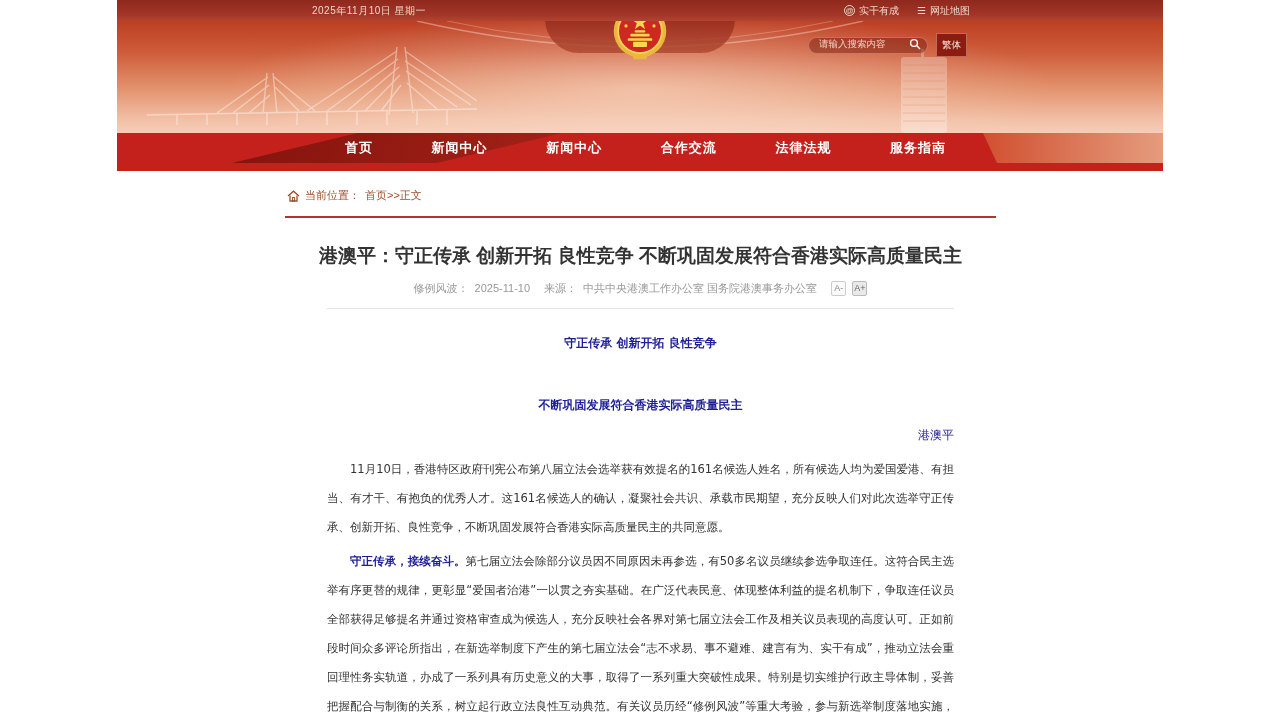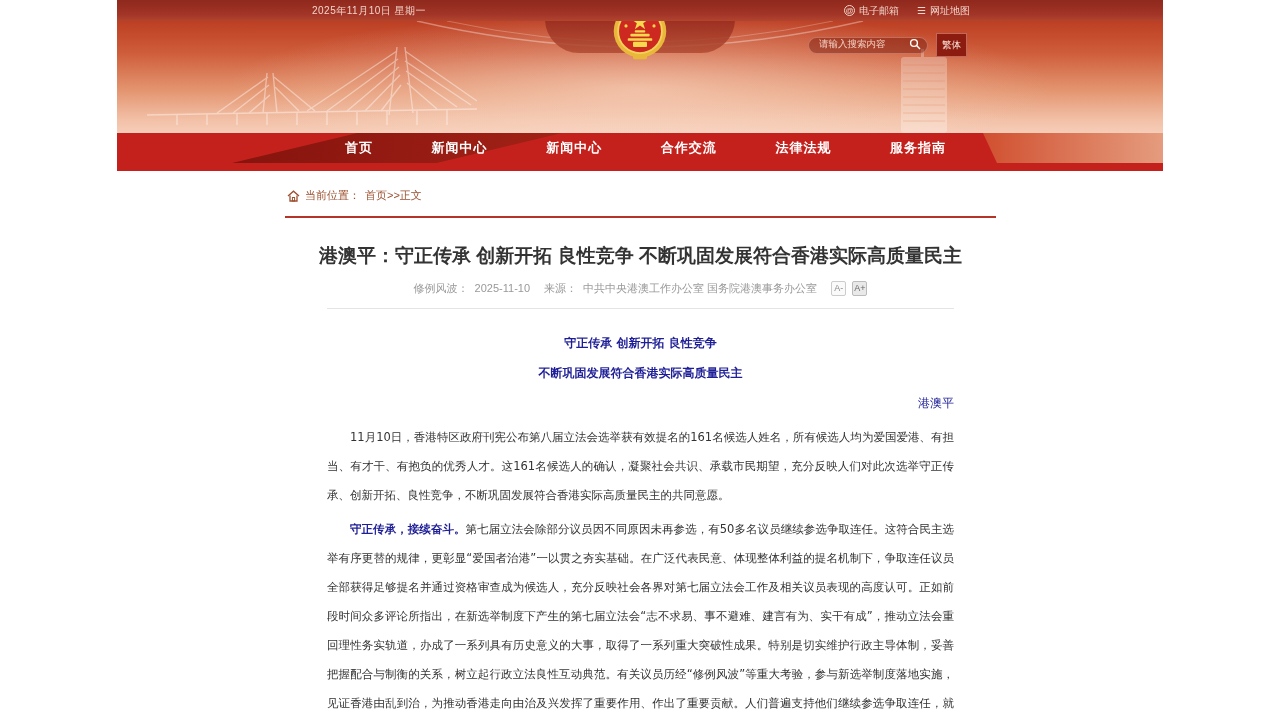--- a/index.html
+++ b/index.html
@@ -121,38 +121,38 @@
     font-size:9px; text-align:center; border-radius:2px; cursor:pointer; padding:0 1px;
   }
   .font-btn.plus { background:#e9e9e9; border-color:#bbb; color:#666; }
   .meta-hr { margin:12px auto 0; width:627px; height:1px; background:#e4e4e4; }
 
   .article-body {
     width:627px; margin:0 auto; font-size:11.5px; color:#333;
     line-height:29px; text-align:justify;
     font-family:"DejaVu Sans","Liberation Sans",sans-serif;
   }
-  .sub-head { margin-top:0; text-align:center; font-weight:bold; color:#1e1e96; font-size:12px; line-height:30px; }
+  .sub-head { margin-top:32px; text-align:center; font-weight:bold; color:#1e1e96; font-size:12px; line-height:30px; }
   .sub-head.first { margin-top:19px; }
   .byline { text-align:right; color:#1e1e96; font-size:12px; line-height:30px; }
   .body-para { text-indent:2em; margin-top:5px; }
   .para-lead { font-weight:bold; color:#1e1e96; }
 </style>
 </head>
 <body>
 
 <div class="viewport">
   <div class="page">
 
     <div class="topbar">
       <span class="topbar-date">2025年11月10日 星期一</span>
       <div class="topbar-links">
         <span class="topbar-link">
           <span class="icon-at">@</span>
-          <span>电子邮箱</span>
+          <span>实干有成</span>
         </span>
         <span class="topbar-link">
           <span class="icon-menu">☰</span>
           <span>网址地图</span>
         </span>
       </div>
     </div>
 
     <div class="banner">
       <svg class="banner-swoosh" width="1046" height="50" viewBox="0 0 1046 50">

